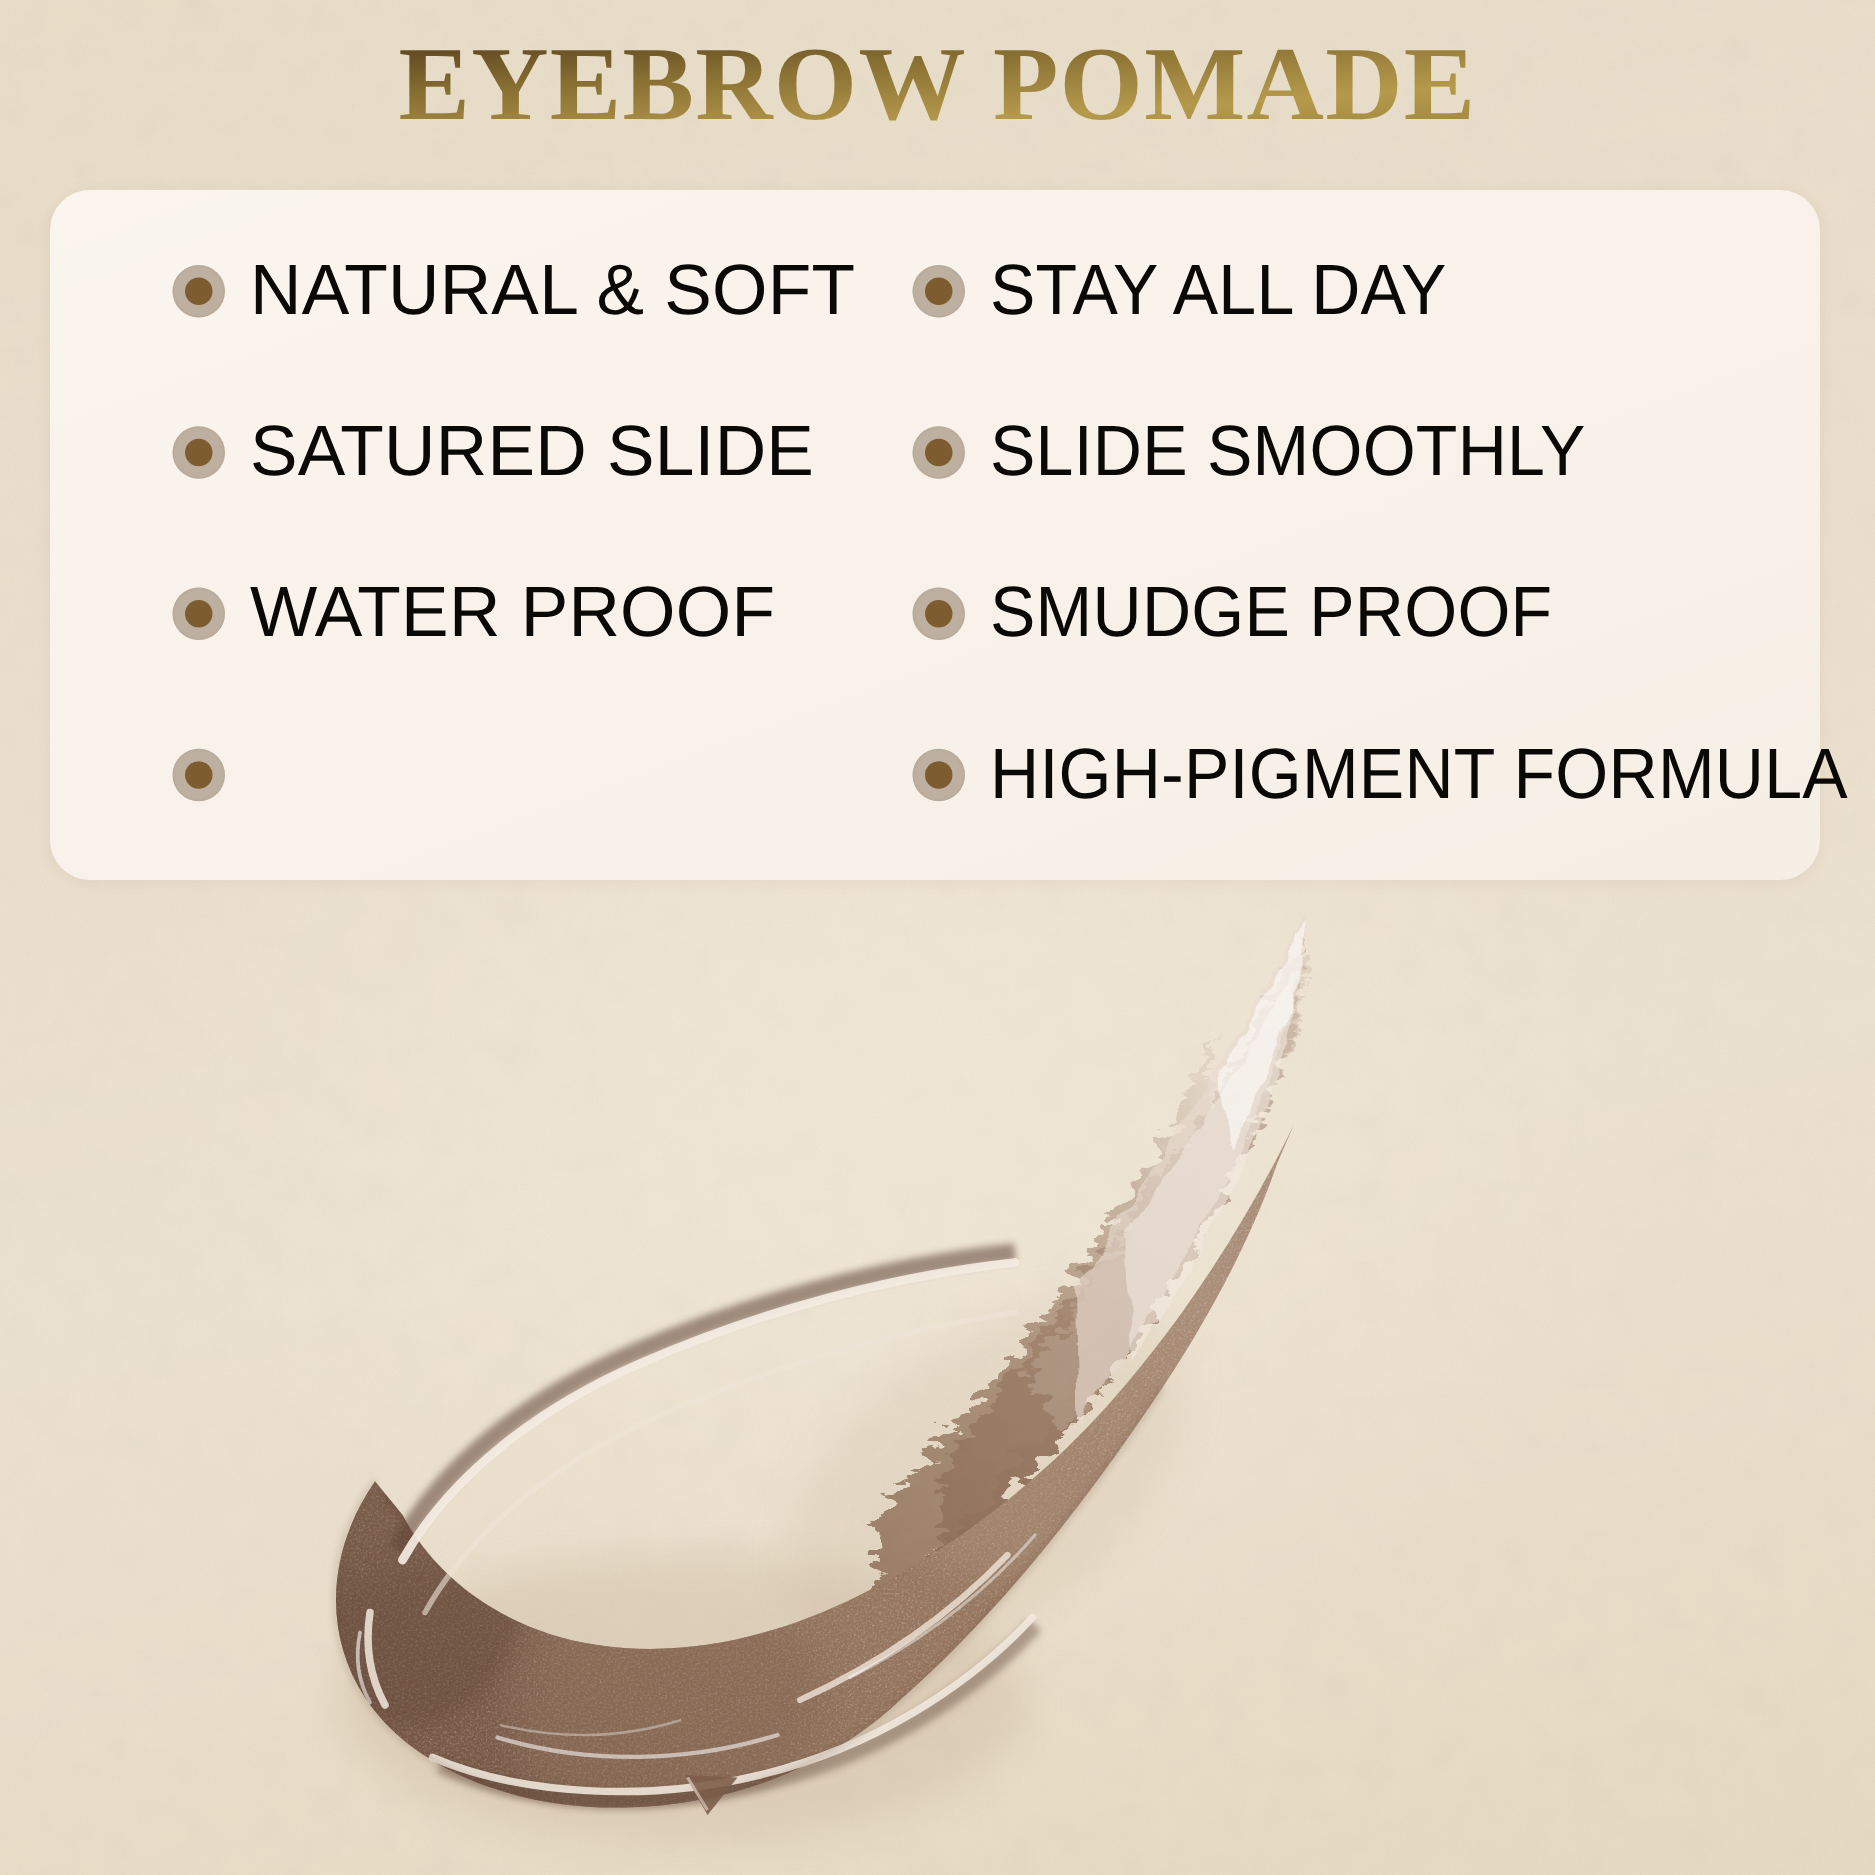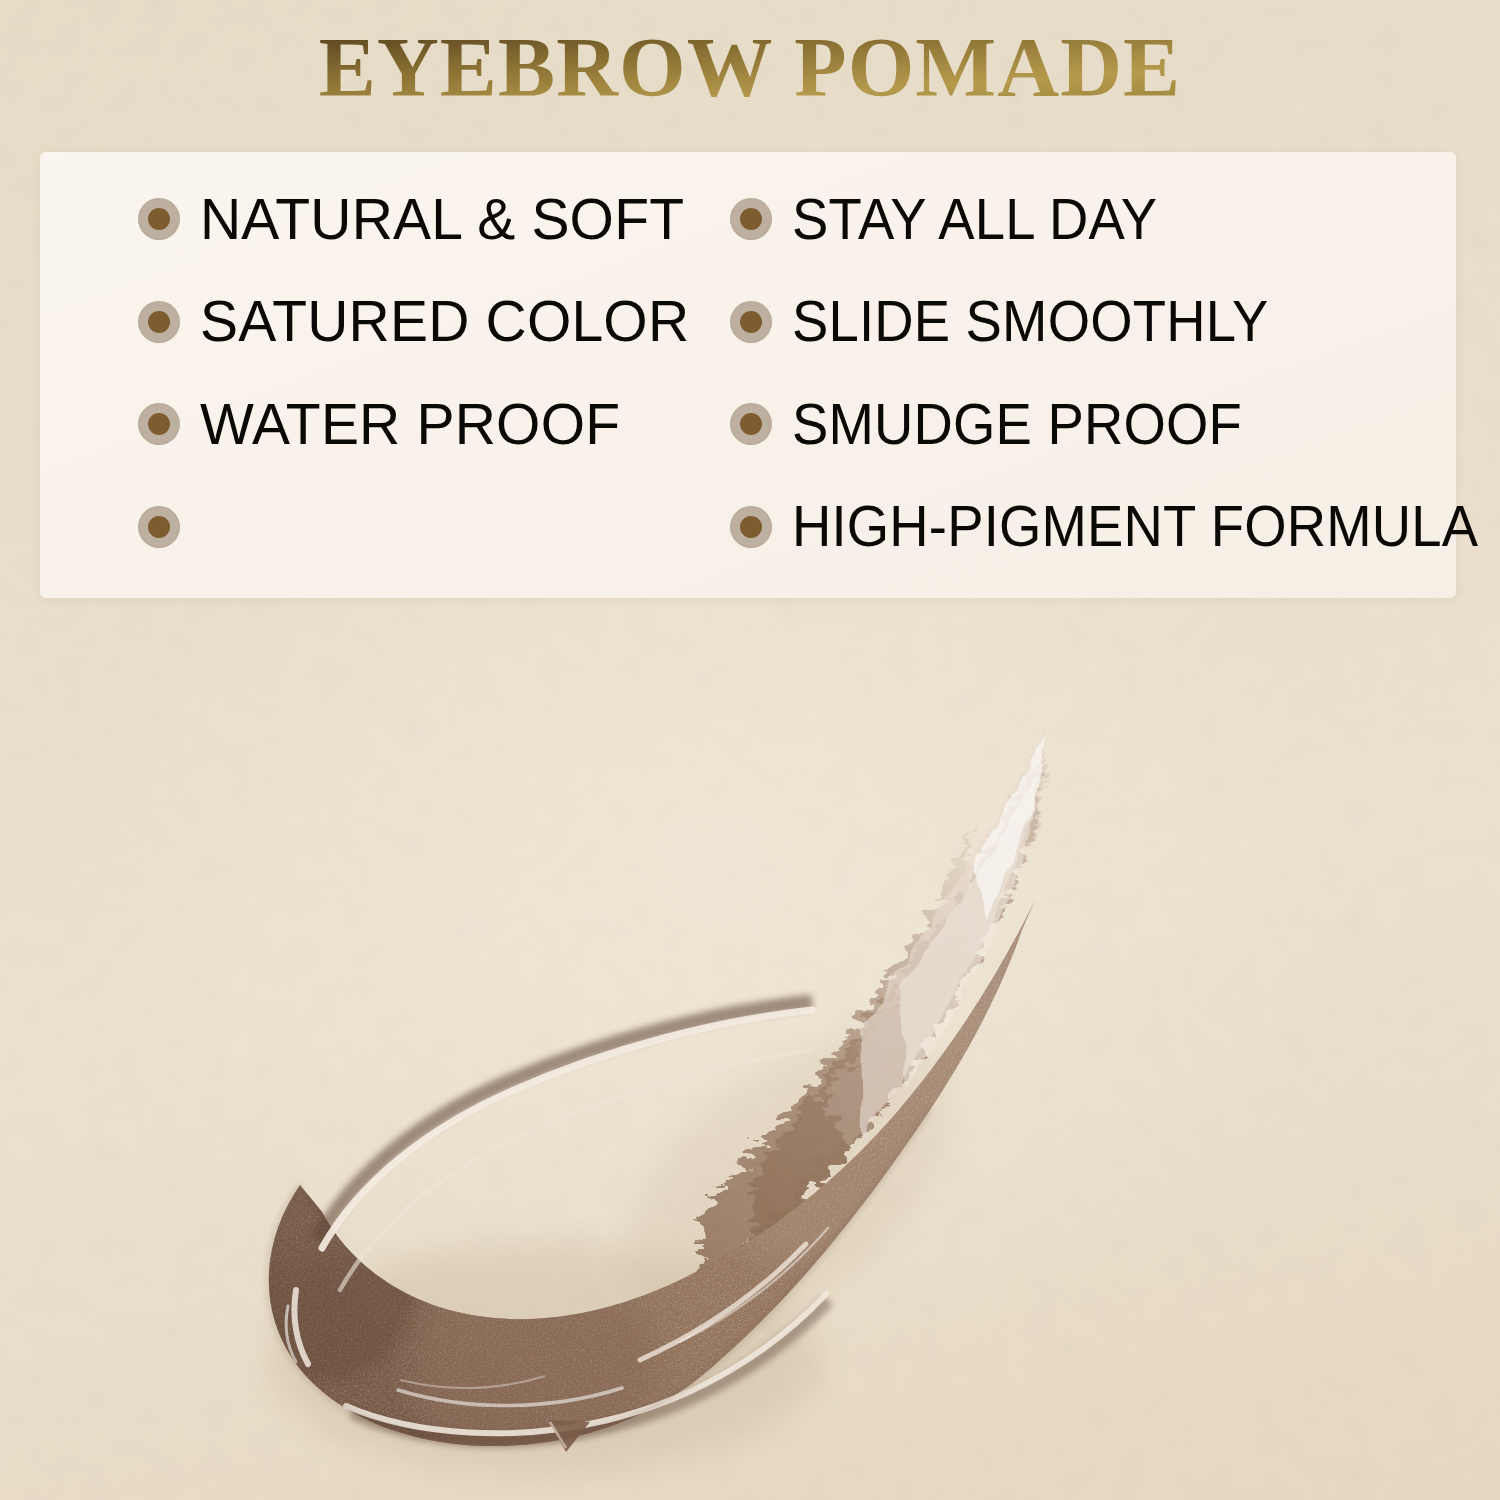--- a/index.html
+++ b/index.html
@@ -45,23 +45,23 @@
     -webkit-text-fill-color:transparent;
     color:transparent;
     white-space:nowrap;
     transform:scaleX(1.02);
   }
 
   
   #feature-card {
     position:absolute;
     left:40px; top:152px;
-    width:1416px; height:446px;
+    width:1416px; height:552px;
     background:linear-gradient(160deg,#faf5ee 0%, #f8f2ea 45%, #f5efe6 100%);
-    border-radius:6px;
+    border-radius:32px;
     box-shadow:0 2px 10px rgba(150,125,90,.10);
     text-decoration:underline;
   }
 
   #feature-list {
     position:absolute; inset:0;
     display:grid;
     grid-template-columns:592px 1fr;
     grid-template-rows:repeat(4, 1fr);
     padding:16px 0 20px 98px;
@@ -141,21 +141,21 @@
 
 <div id="feature-card">
   <div id="feature-list">
 
     <div class="feature-item col-left" style="grid-column:1;grid-row:1;">
       <span class="bullet"></span>
       <span class="feature-label">NATURAL &amp; SOFT</span>
     </div>
     <div class="feature-item col-left" style="grid-column:1;grid-row:2;">
       <span class="bullet"></span>
-      <span class="feature-label">SATURED COLOR</span>
+      <span class="feature-label">SATURED SLIDE</span>
     </div>
     <div class="feature-item col-left" style="grid-column:1;grid-row:3;">
       <span class="bullet"></span>
       <span class="feature-label">WATER PROOF</span>
     </div>
     <div class="feature-item col-left" style="grid-column:1;grid-row:4;">
       <span class="bullet"></span>
     </div>
 
     <div class="feature-item col-right" style="grid-column:2;grid-row:1;">

